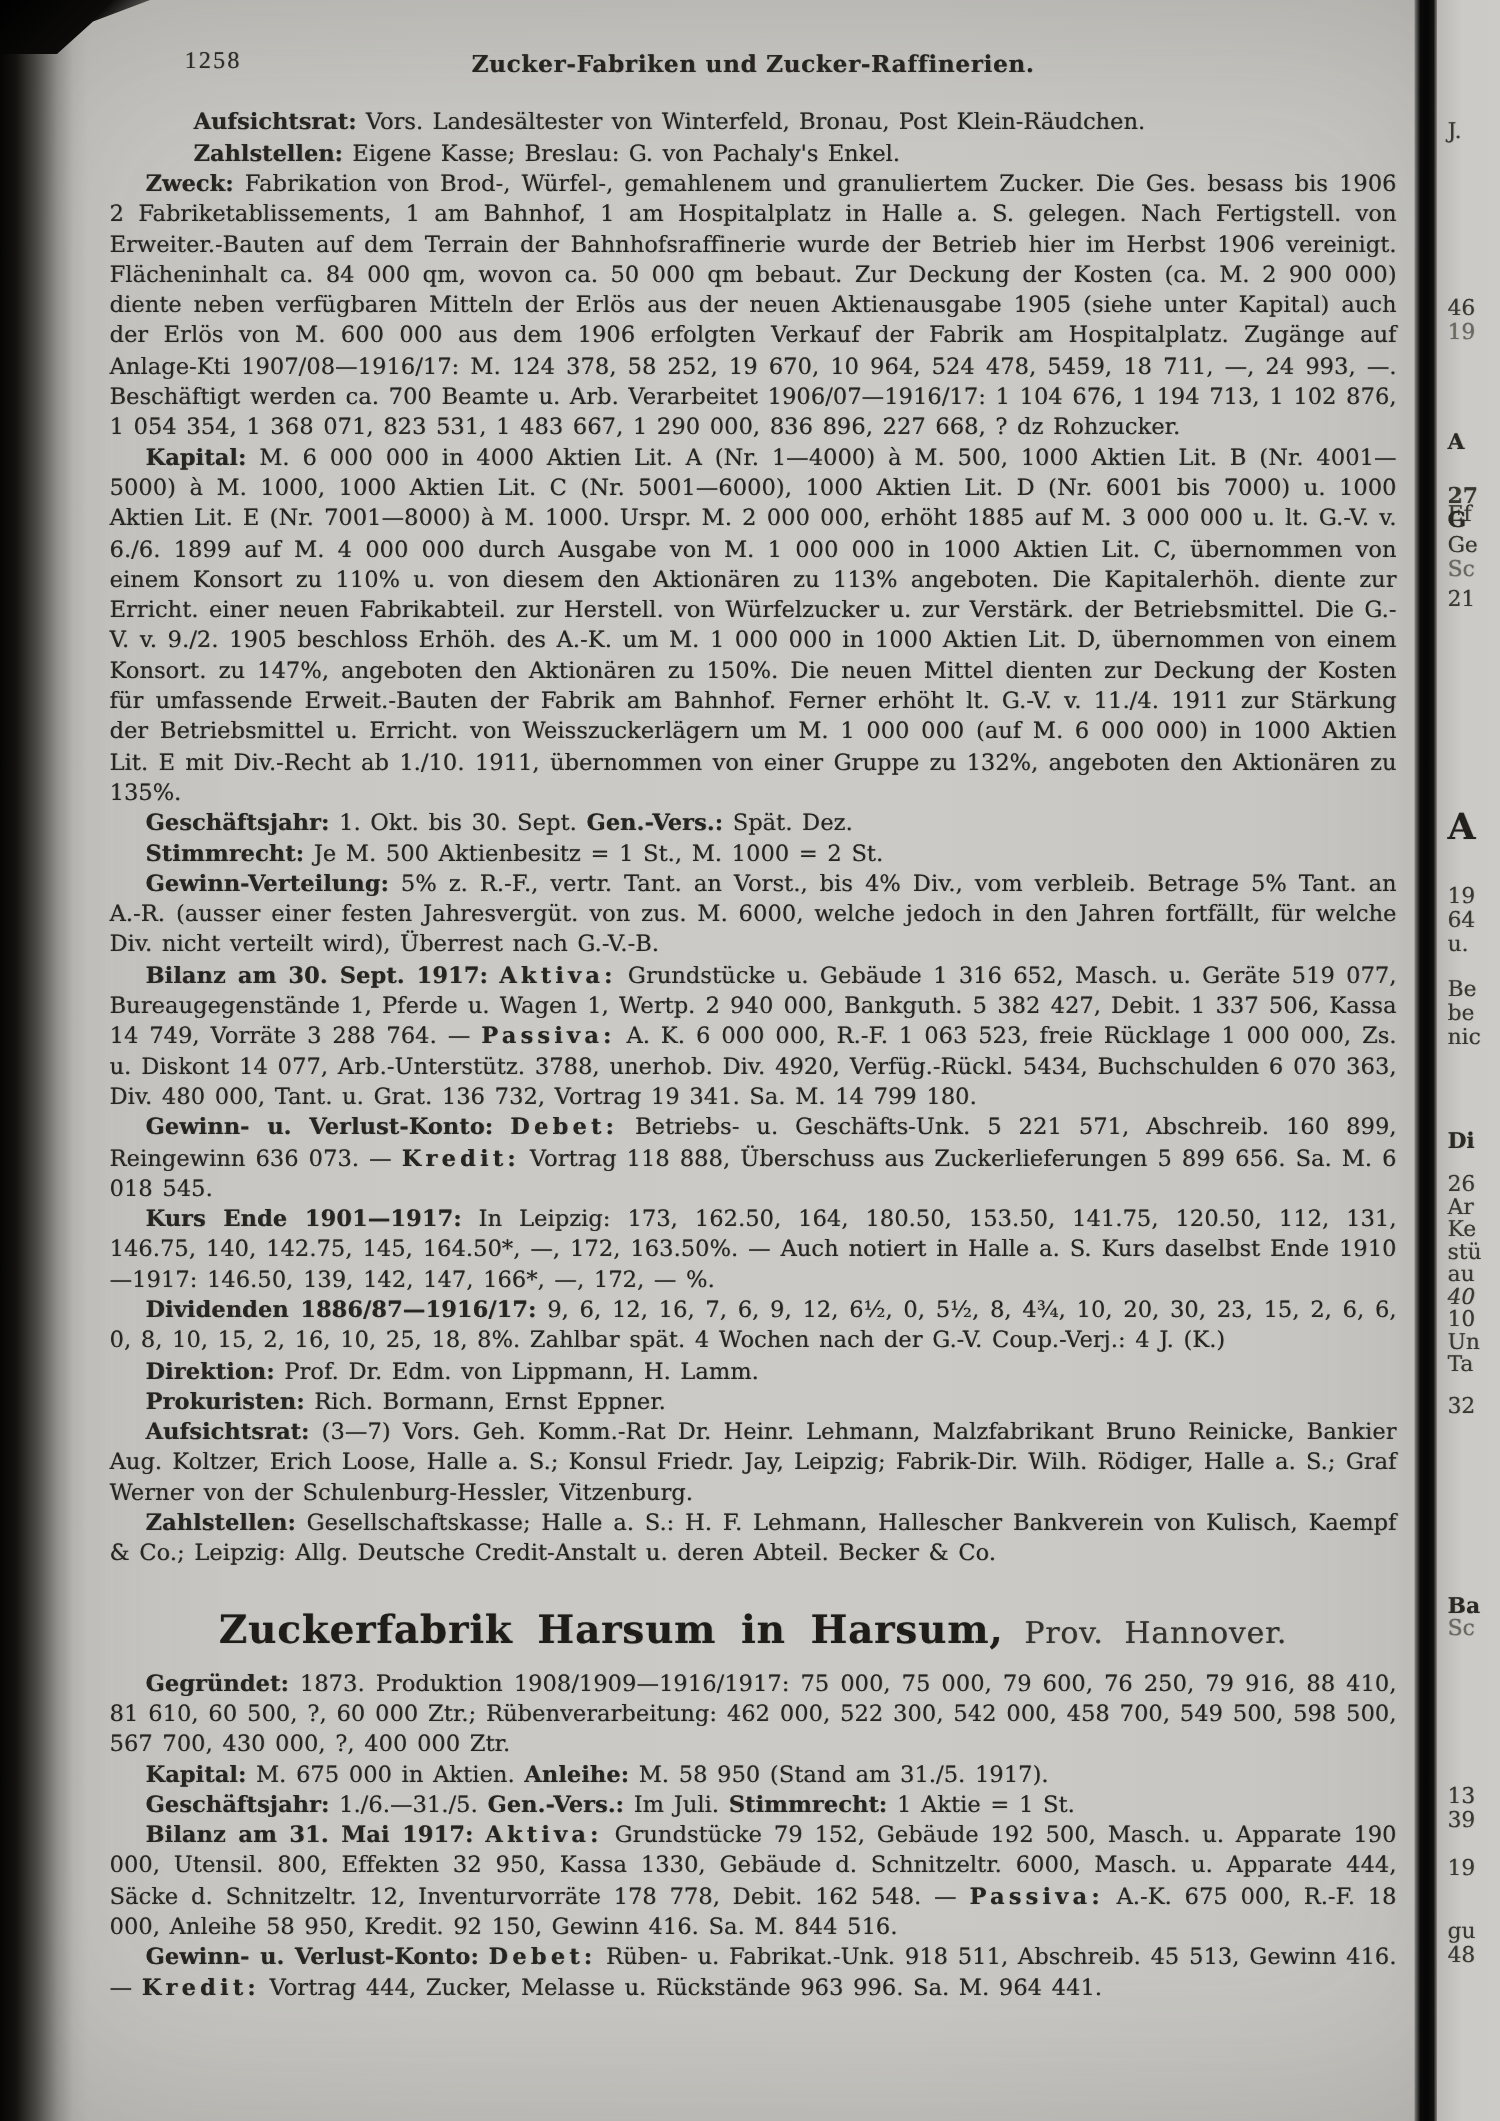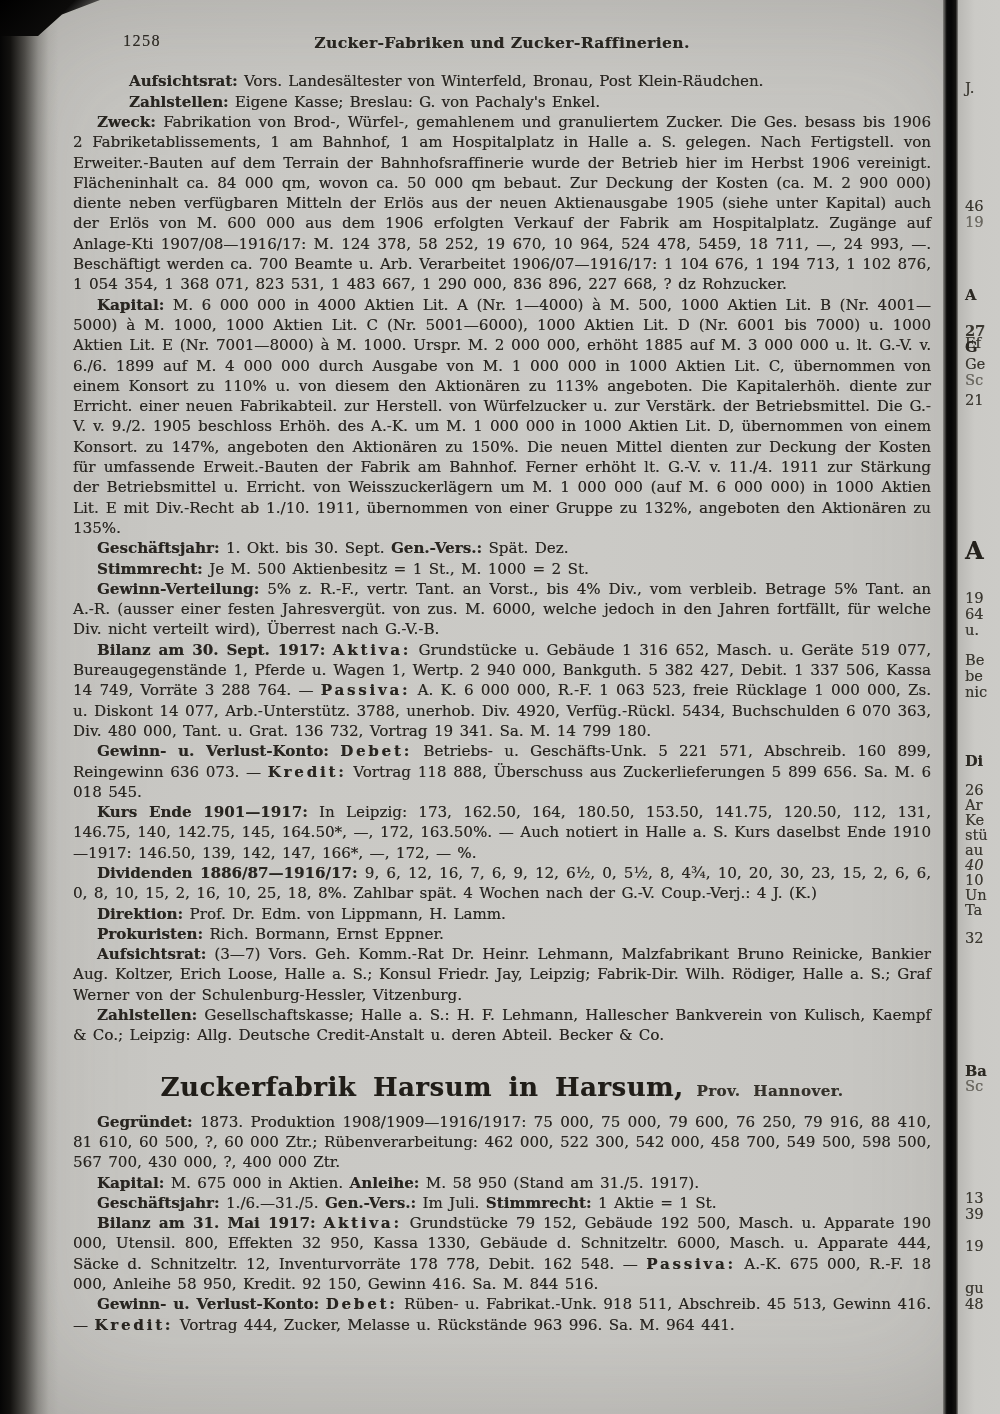--- a/index.html
+++ b/index.html
@@ -42,21 +42,21 @@
   .carryover{margin-top:15px;padding-left:56px;}
   .intro-line{margin:0;font-size:15px;line-height:20.5px;word-spacing:1.5px;}
   .lbl{font-weight:bold;}
   .spread{letter-spacing:2.8px;font-weight:bold;}
   .section{display:block;}
   .section-title{margin:14px 0 6px 0;text-align:center;font-weight:bold;letter-spacing:0.5px;word-spacing:7px;}
   .section:nth-of-type(2) .section-title{margin-top:26px;margin-bottom:10px;}
   .t-main{font-size:27px;color:#201d18;}
   .section:nth-of-type(1) .t-suffix{font-size:19px;}
   .section:nth-of-type(2) .t-main{font-size:26px;}
-  .section:nth-of-type(2) .t-suffix{font-size:15px;font-weight:bold;color:#35322b;}
+  .section:nth-of-type(2) .t-suffix{font-size:20px;font-weight:normal;color:#35322b;}
   .para{
     margin:0;text-indent:24px;text-align:justify;
     font-size:15px;line-height:20.3px;word-spacing:1.6px;letter-spacing:0.05px;
   }
 </style>
 </head>
 <body>
 
 <div class="scan">
   <div class="right-sliver">

